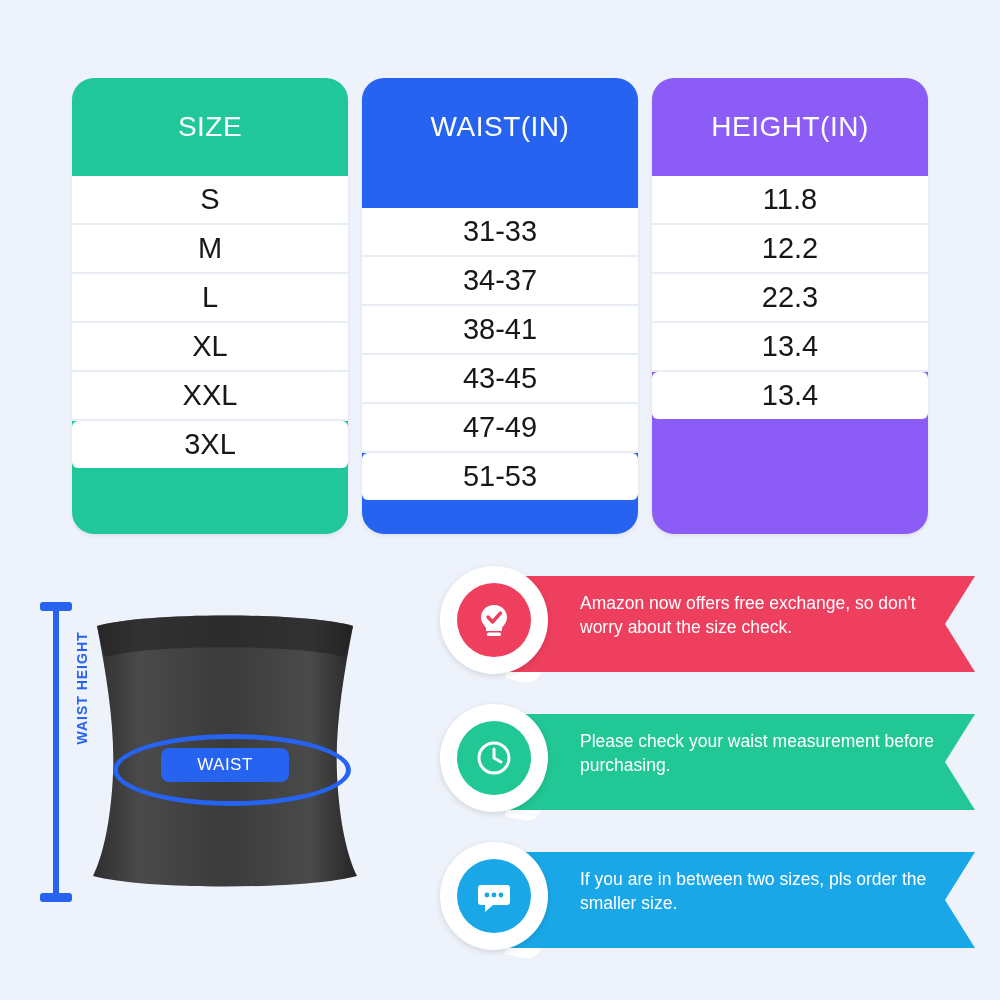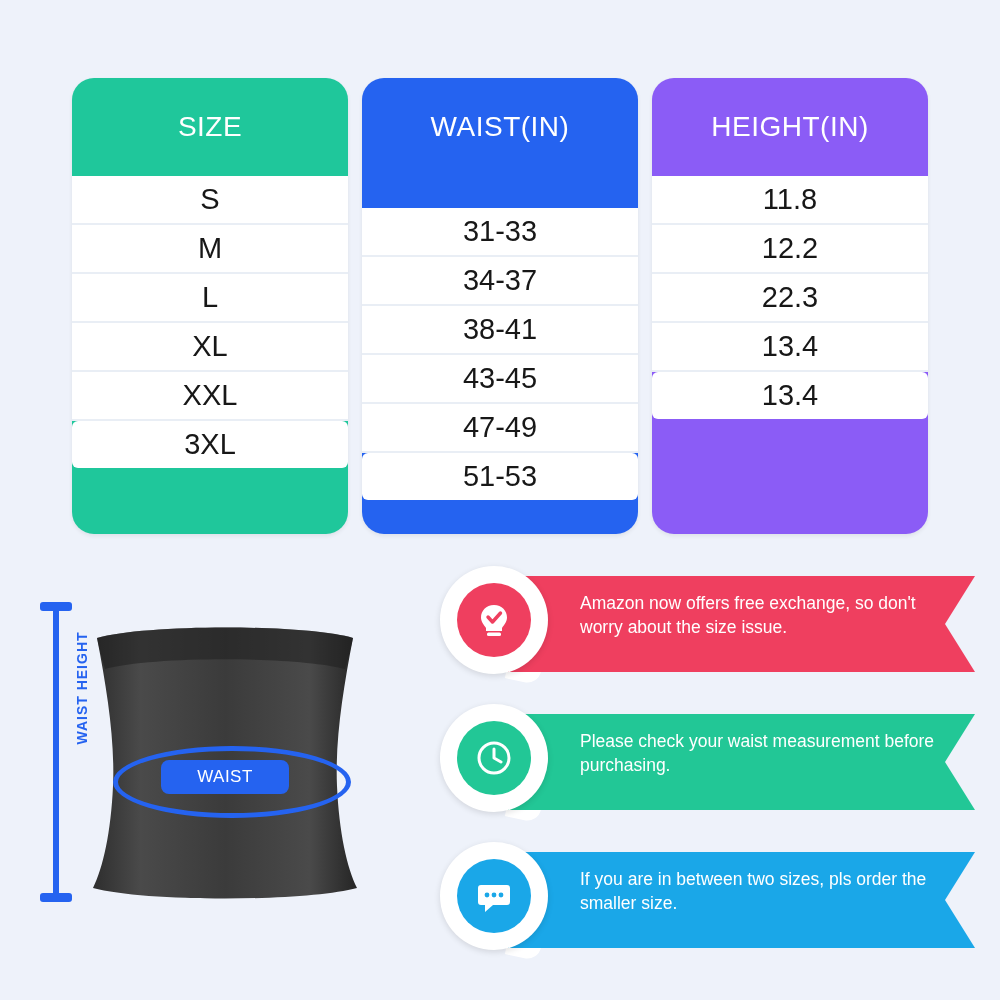--- a/index.html
+++ b/index.html
@@ -100,21 +100,21 @@
     text-align: center;
     transform: rotate(-90deg);
     color: #2563f0;
     font-size: 14px;
     font-weight: bold;
     letter-spacing: 1px;
   }
   .belt {
     position: absolute;
     left: 55px;
-    top: 60px;
+    top: 48px;
     width: 300px;
     height: 290px;
   }
   .belt-shape {
     position: absolute;
     inset: 0;
   }
   .waist-ellipse {
     position: absolute;
     left: 38px;
@@ -284,21 +284,21 @@
     </svg>
     <div class="note-badge">
       <div class="badge-inner">
         <svg width="40" height="40" viewBox="0 0 40 40">
           <path d="M20 5 C12 5 7 11 7 17.5 C7 22 10 25 12 28 L12 31 L28 31 L28 28 C30 25 33 22 33 17.5 C33 11 28 5 20 5 Z" fill="#ffffff"></path>
           <rect x="13" y="32.5" width="14" height="3.4" rx="1.5" fill="#ffffff"></rect>
           <path d="M14 17 L18.5 22 L26.5 13" stroke="#ef3f5f" stroke-width="3.4" fill="none" stroke-linecap="round" stroke-linejoin="round"></path>
         </svg>
       </div>
     </div>
-    <div class="note-text">Amazon now offers free exchange, so don't worry about the size issue.</div>
+    <div class="note-text">Amazon now offers free exchange, so don't worry about the size check.</div>
   </div>
 
   <div class="note n1">
     <svg class="note-ribbon" viewBox="0 0 485 96" preserveAspectRatio="none">
       <path d="M0,0 L485,0 L455,48 L485,96 L0,96 Z" fill="#22c796"></path>
     </svg>
     <div class="note-badge">
       <div class="badge-inner">
         <svg width="42" height="42" viewBox="0 0 42 42">
           <circle cx="21" cy="21" r="15" fill="none" stroke="#ffffff" stroke-width="3"></circle>

